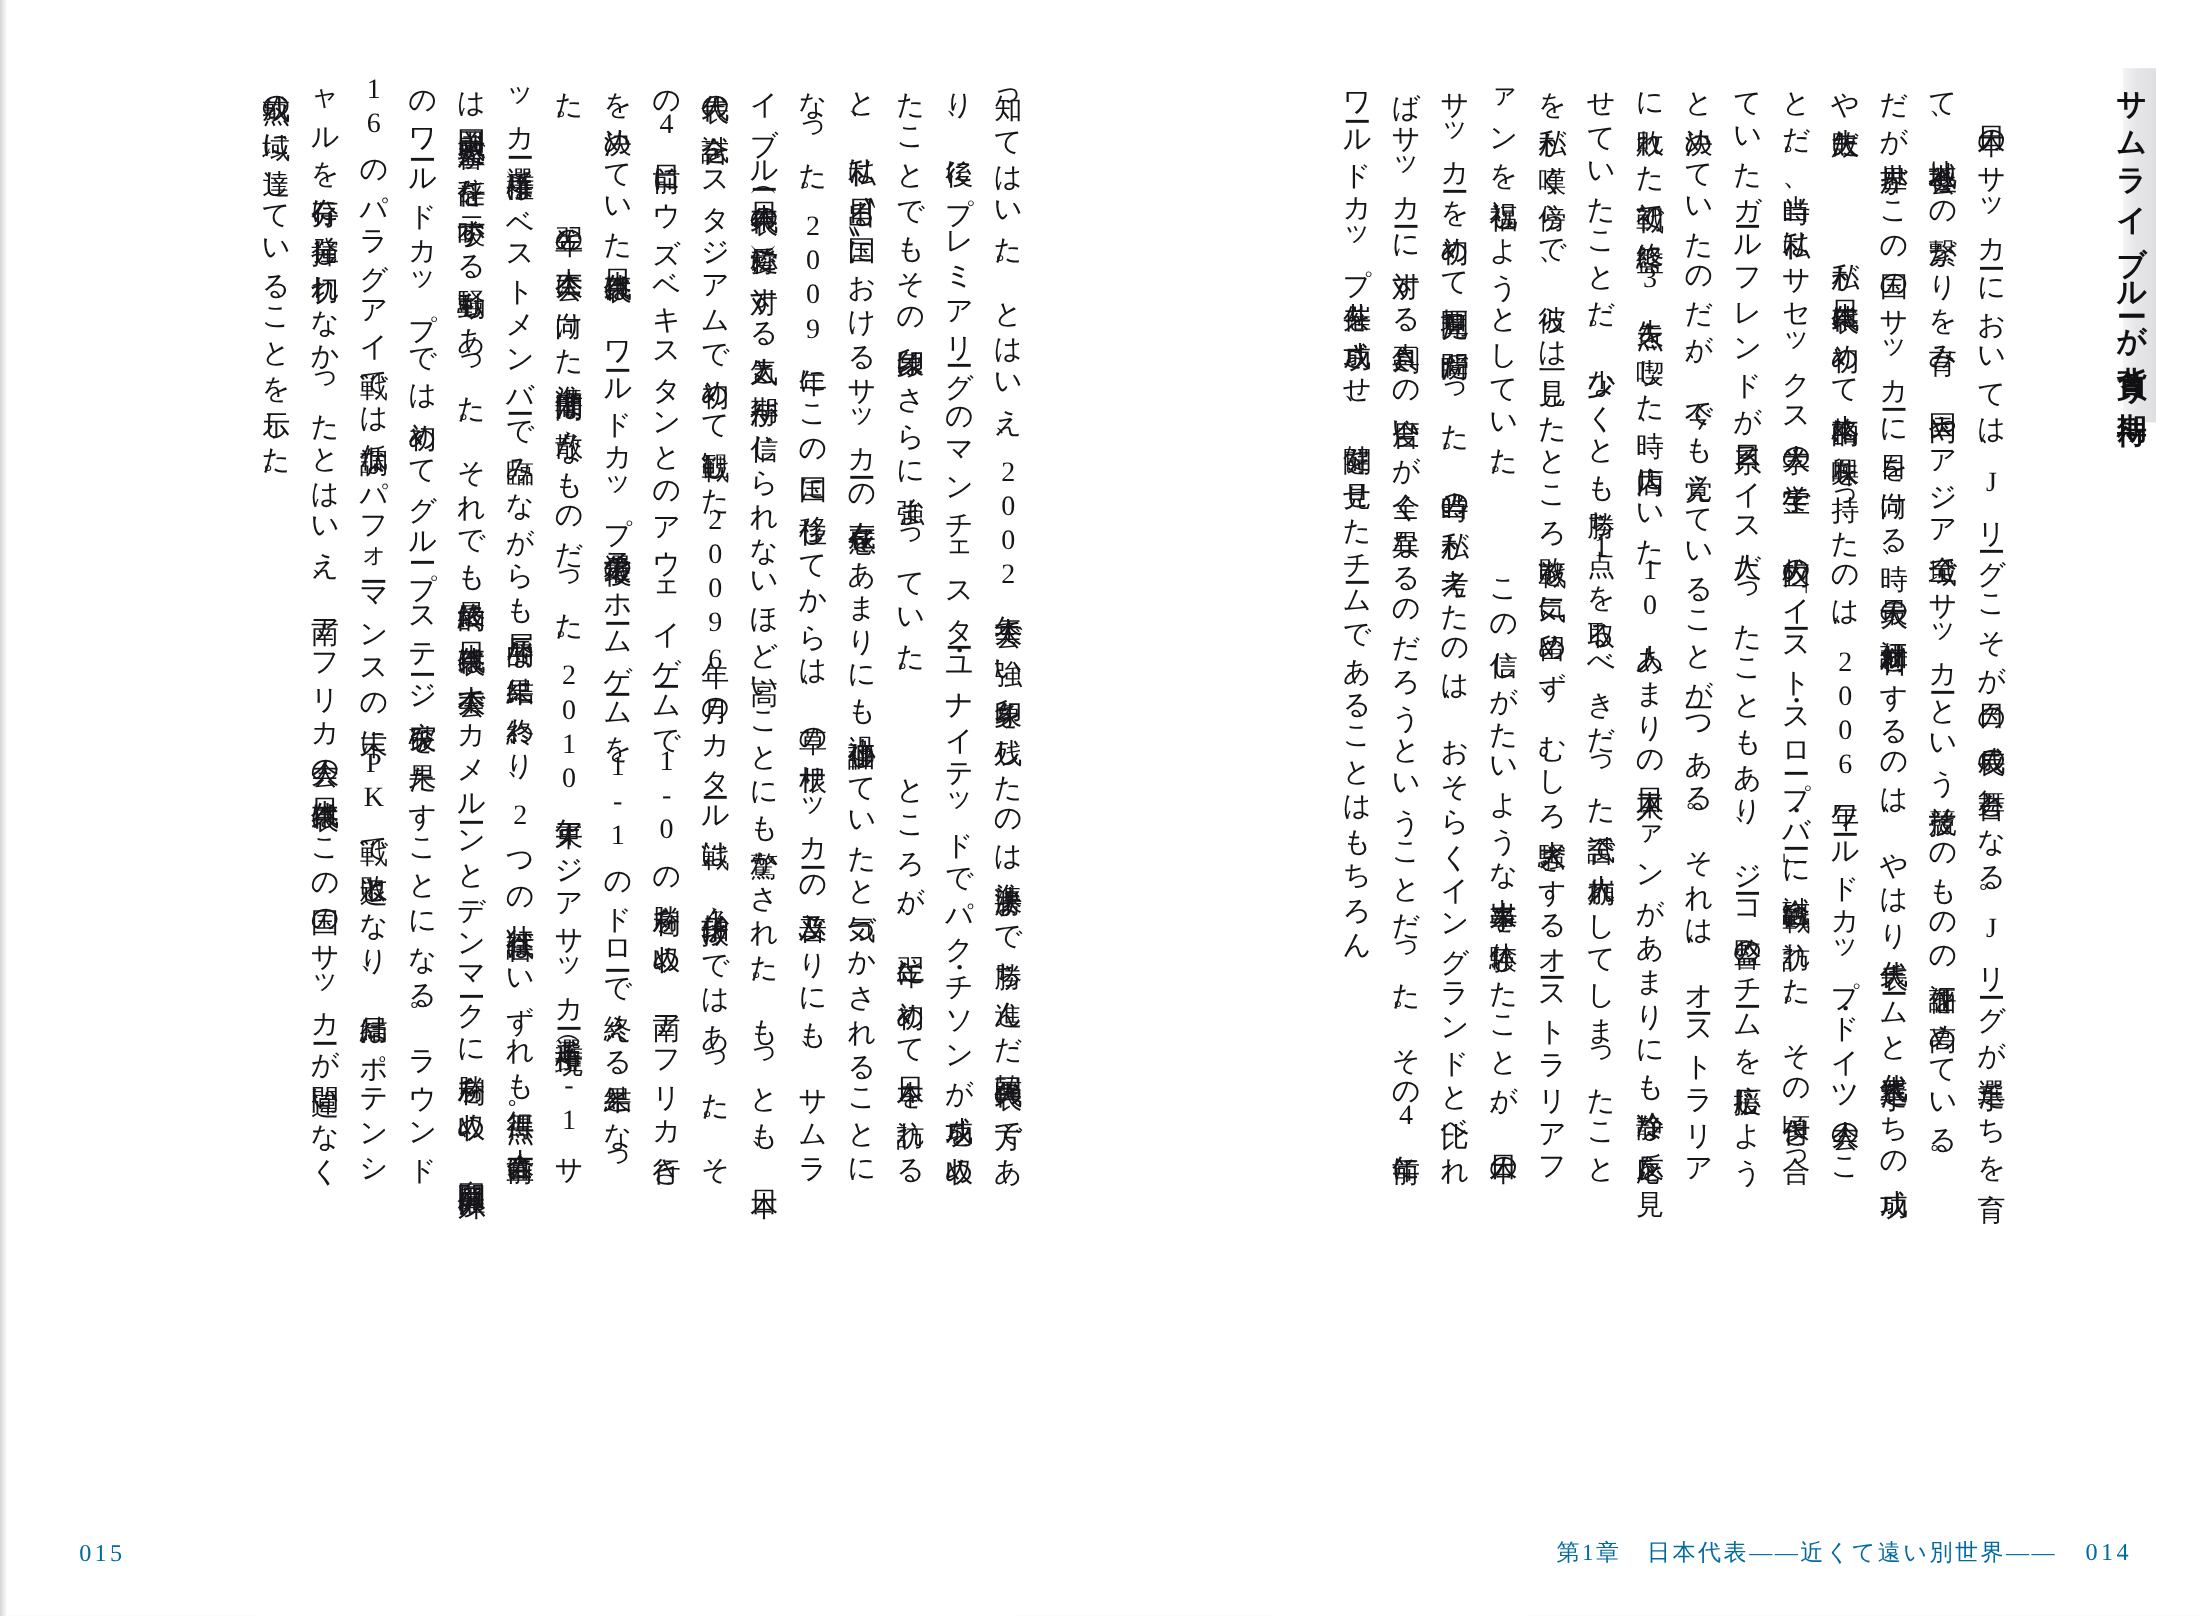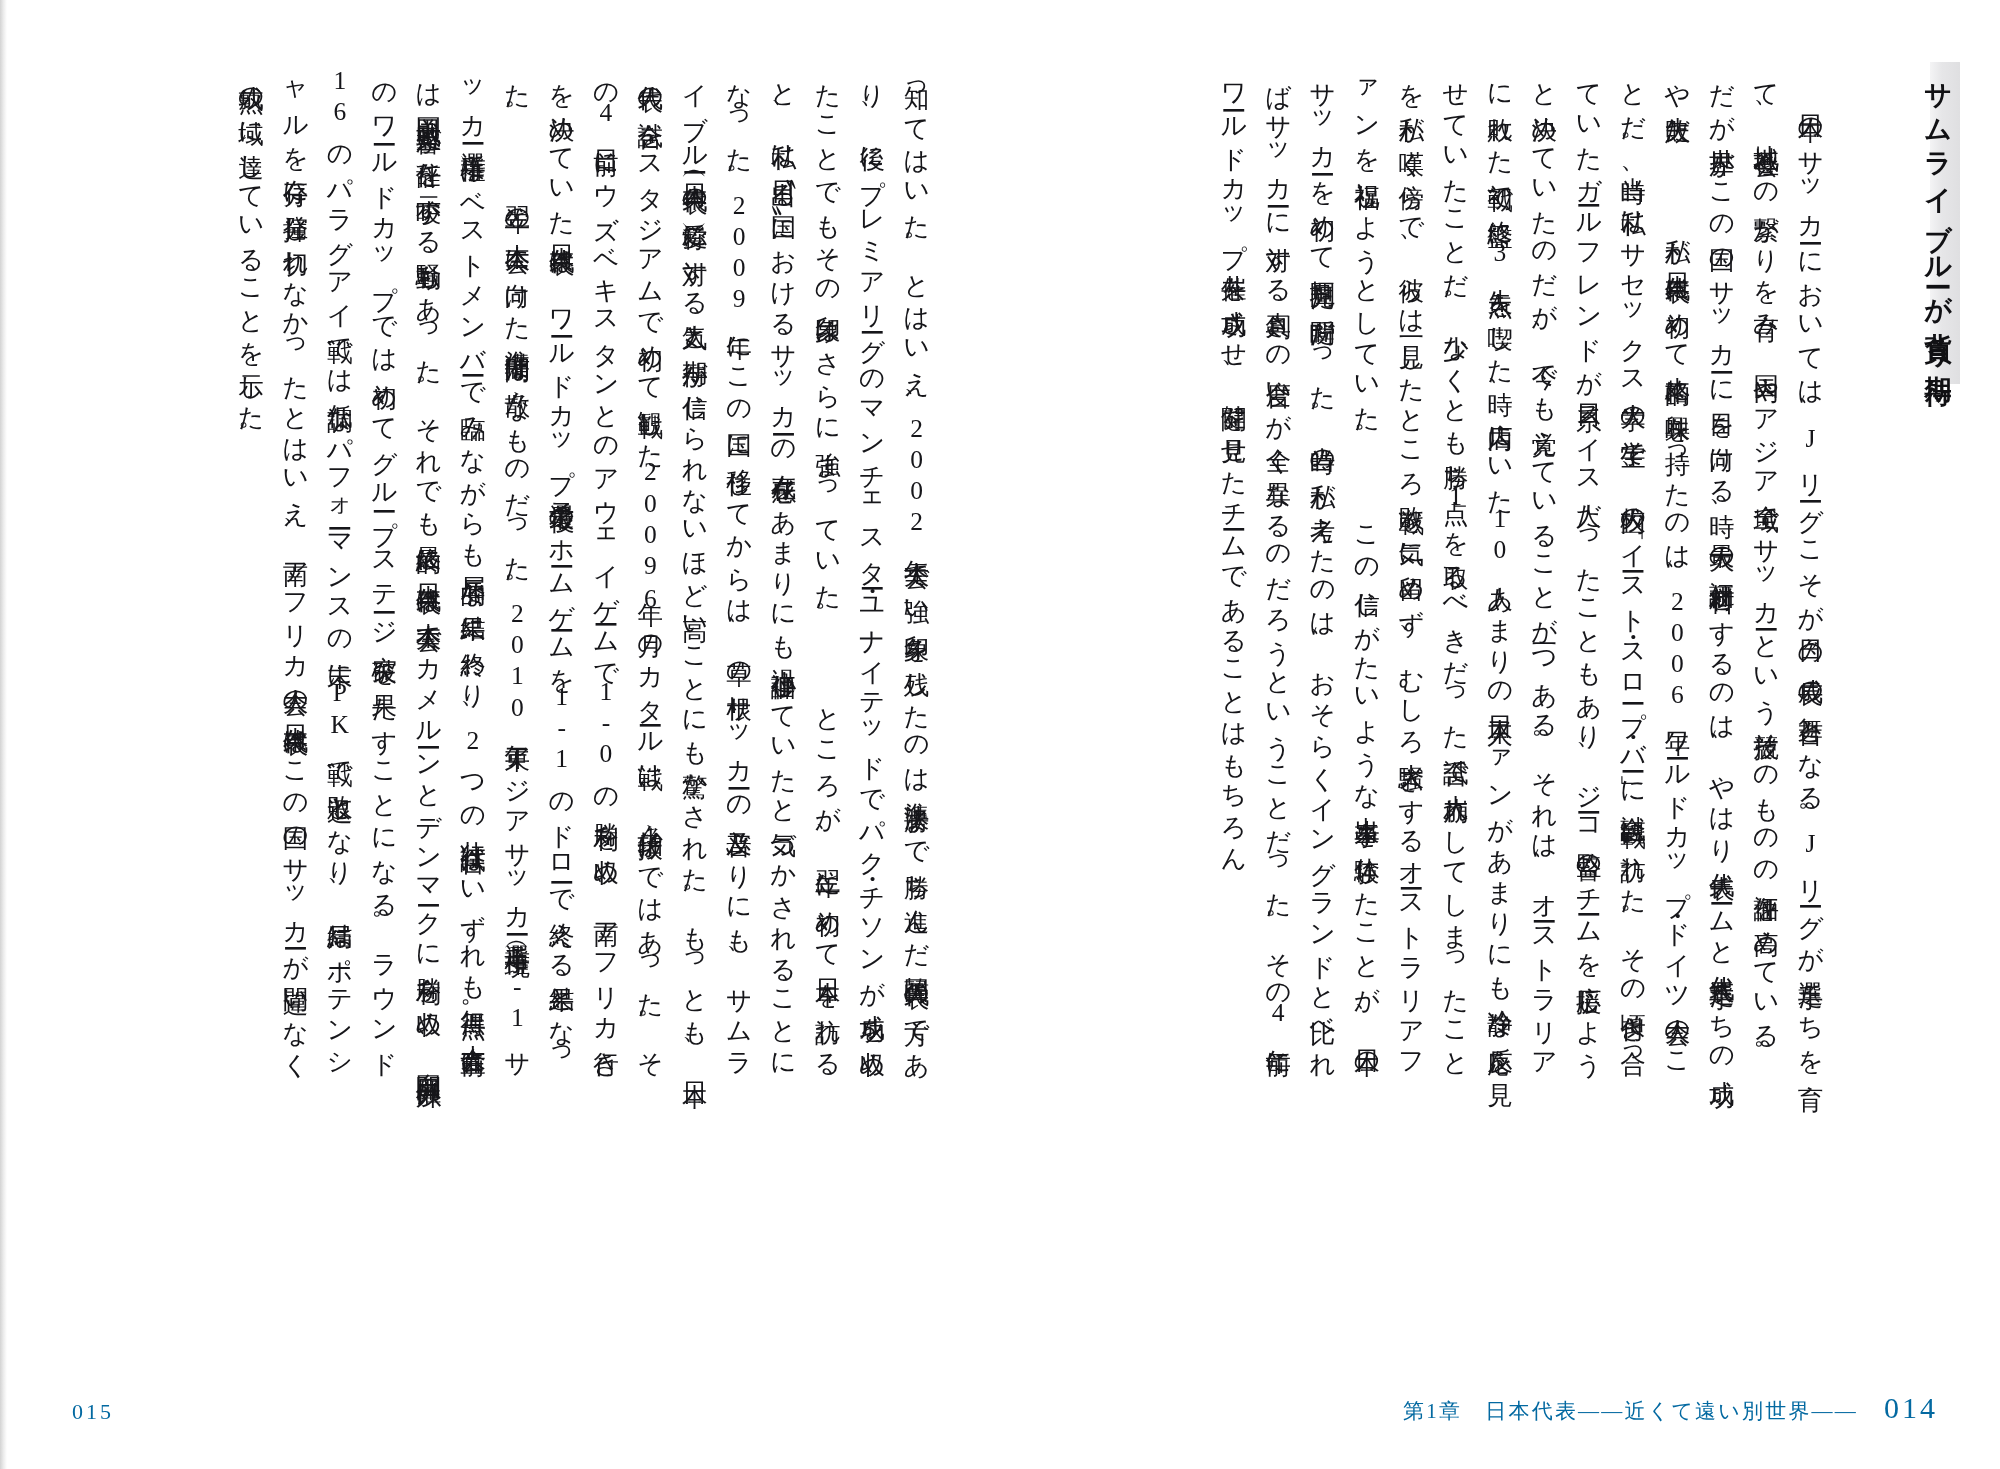--- a/index.html
+++ b/index.html
@@ -130,21 +130,21 @@
     letter-spacing: 1.6px;
     white-space: nowrap;
   }
   #footer-right {
     right: 62px;
     display: flex;
     align-items: baseline;
     gap: 26px;
   }
   #footer-right .chapter-label { letter-spacing: 2.2px; margin-left: 40px; }
-  #footer-right .folio { font-size: 30px; letter-spacing: 3px; }
+  #footer-right .folio { font-size: 22px; letter-spacing: 3px; }
 
   #footer-left {
     left: 72px;
   }
   #footer-left .folio { font-size: 22px; letter-spacing: 3px; }
 </style>
 </head>
 <body>
 
 <div id="spread">

